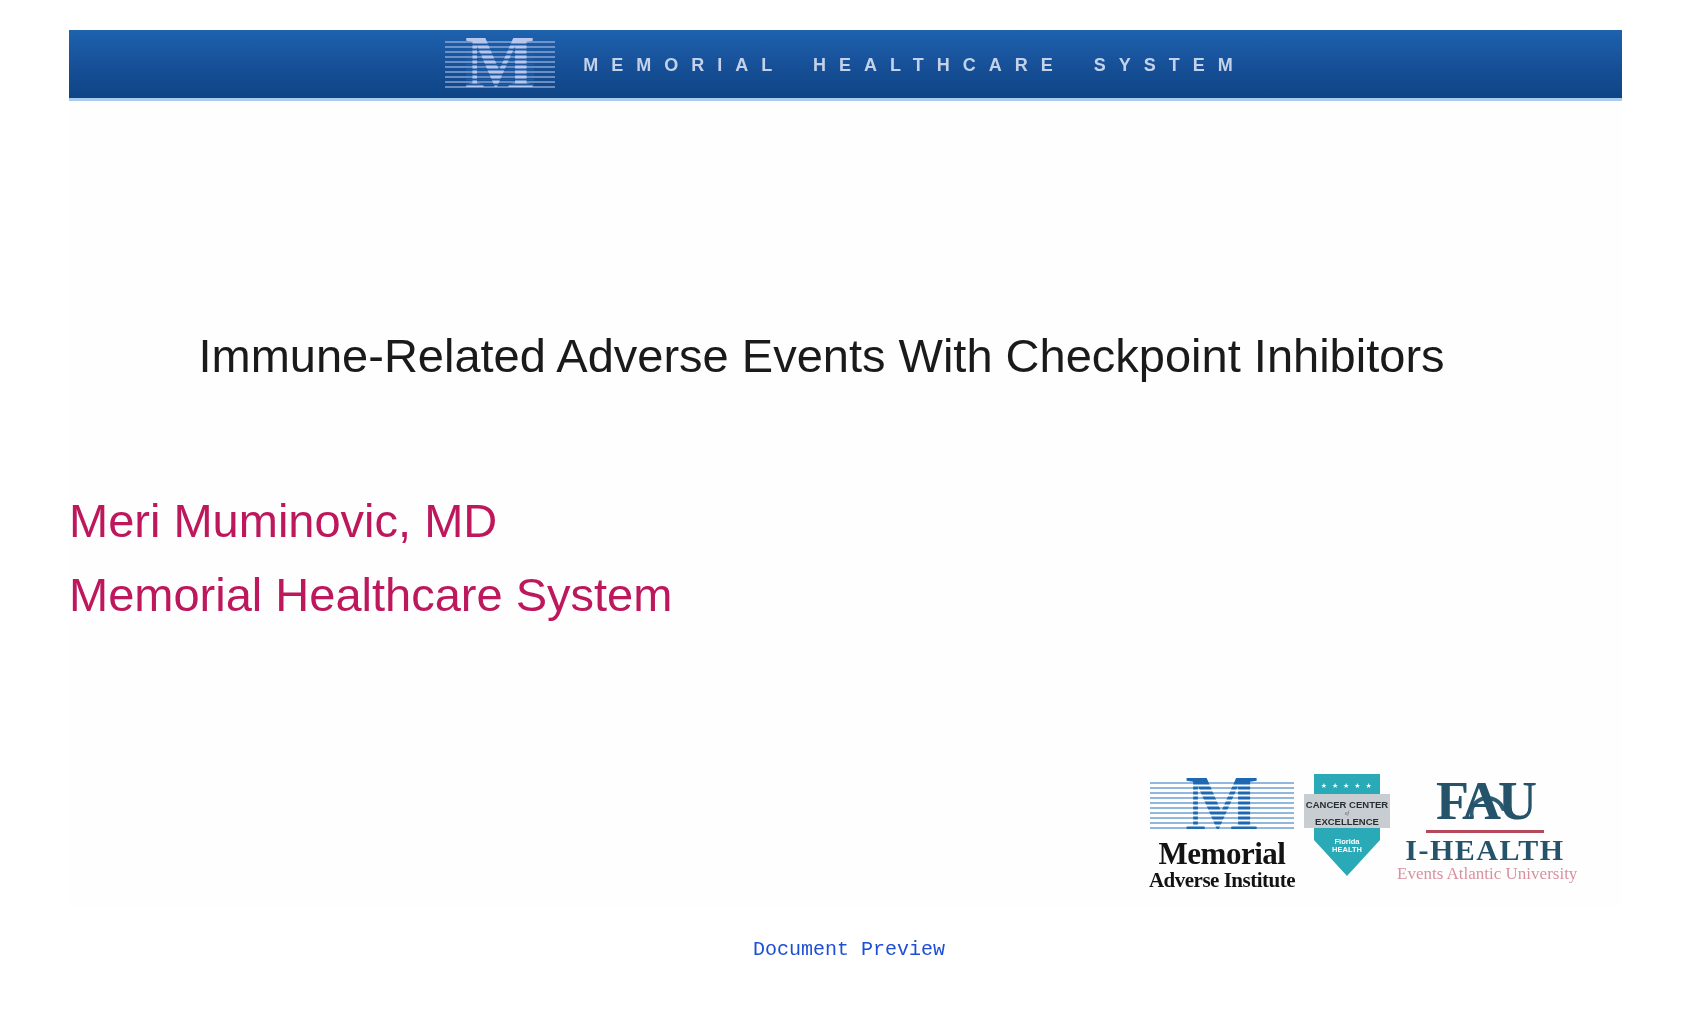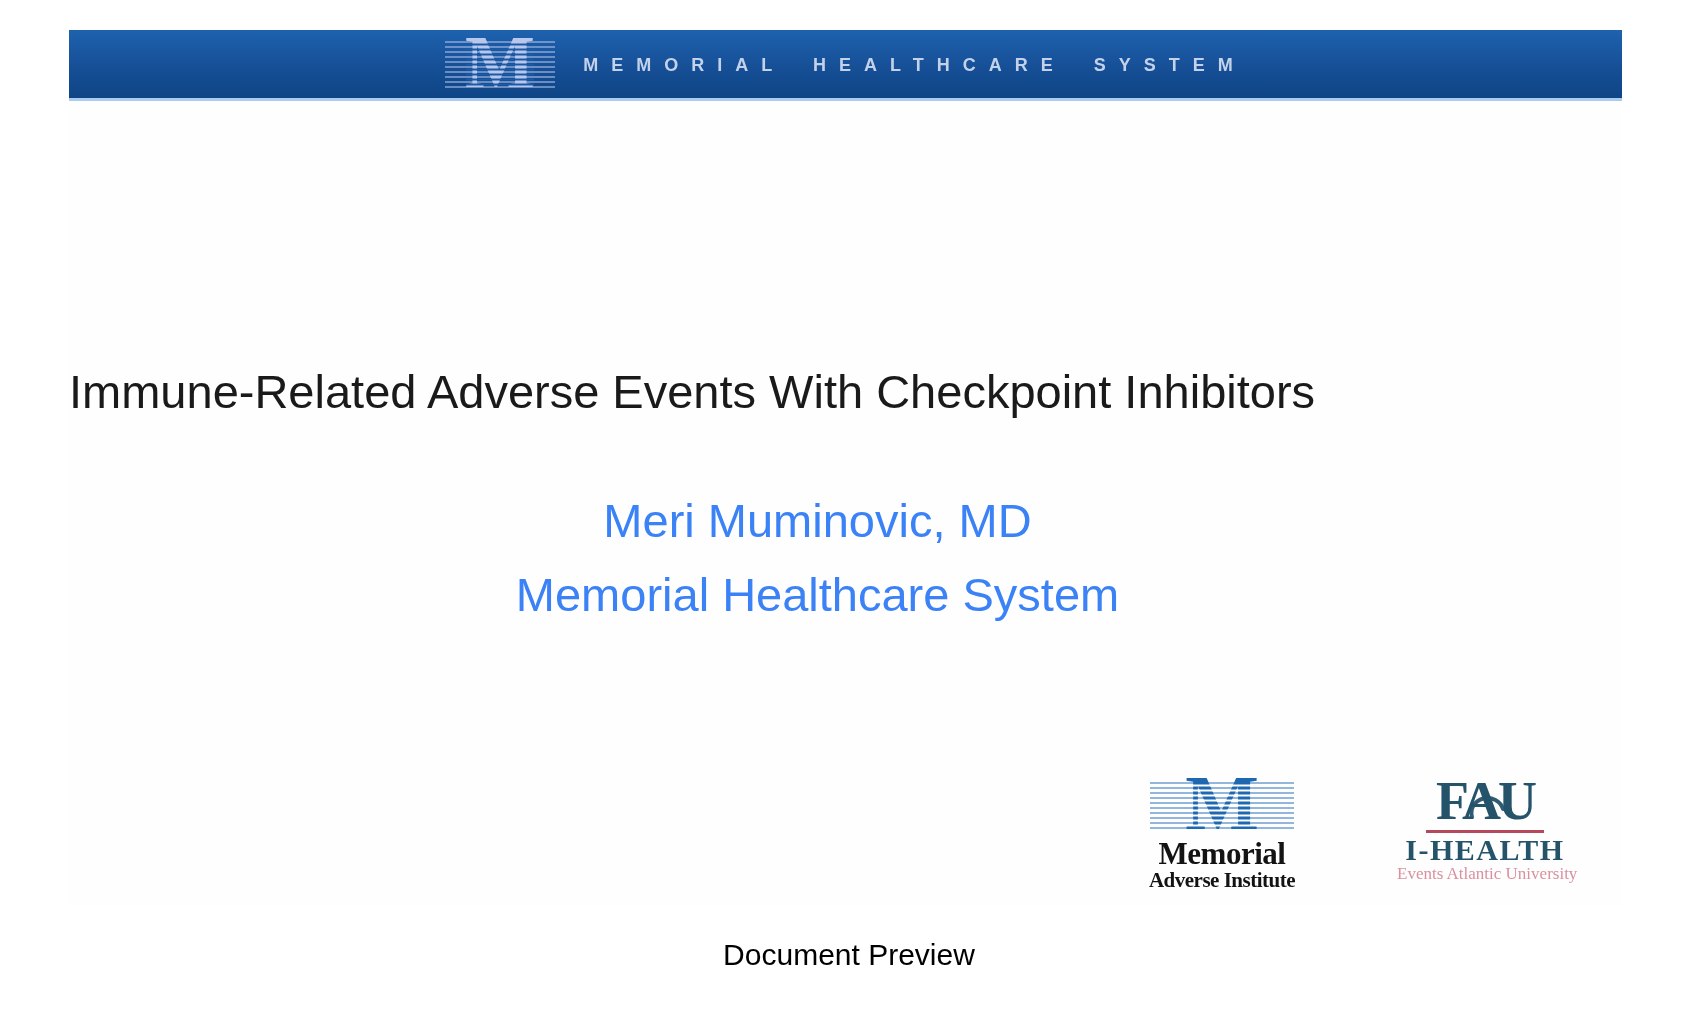--- a/index.html
+++ b/index.html
@@ -41,38 +41,38 @@
     font-size: 18px;
     font-weight: bold;
     letter-spacing: 13px;
     word-spacing: 10px;
     white-space: nowrap;
     padding-top: 2px;
   }
   
   .title {
     position: absolute;
-    top: 336px;
+    top: 300px;
     left: 0;
     right: 48px;
-    text-align: left;
+    text-align: center;
     font-size: 47px;
     line-height: 52px;
     color: #1a1a1a;
     white-space: nowrap;
   }
   .authors {
     position: absolute;
     top: 454px;
     left: 0;
     right: 56px;
-    text-align: center;
+    text-align: left;
     font-size: 47px;
     line-height: 74px;
-    color: #3b82f6;
+    color: #be185d;
   }
   
   .logo-mci {
     position: absolute;
     left: 1078px;
     top: 746px;
     width: 150px;
     text-align: center;
     font-family: "Liberation Serif", serif;
     color: #131313;
@@ -121,22 +121,23 @@
     white-space: nowrap;
     line-height: 22px;
   }
   
   .caption {
     position: absolute;
     left: 0;
     top: 938px;
     width: 100%;
     text-align: center;
-    font-size: 30px;
-    color: #000000;
+    font-size: 20px;
+    color: #1d4ed8;
+    font-family: Liberation Mono, monospace;
   }
 </style>
 </head>
 <body>
 
 <div class="page">
 
   <div class="slide">
 
     <div class="header-bar">
@@ -200,20 +201,33 @@
           <line x1="36" y1="34.5" x2="108" y2="34.5"></line>
           <line x1="36" y1="39.5" x2="108" y2="39.5"></line>
           <line x1="36" y1="44.5" x2="108" y2="44.5"></line>
           <line x1="36" y1="49.5" x2="108" y2="49.5"></line>
         </g>
       </svg>
       <div class="mci-line1">Memorial</div>
       <div class="mci-line2">Adverse Institute</div>
     </div>
 
+    <div class="logo-badge">
+      <svg width="92" height="110" viewBox="0 0 92 110" aria-hidden="true">
+        <rect x="13" y="2" width="66" height="20" fill="#29aab6"></rect>
+        <text x="46" y="16" text-anchor="middle" font-size="7" fill="#ffffff" letter-spacing="1.5">★ ★ ★ ★ ★</text>
+        <rect x="3" y="22" width="86" height="34" fill="#c8cdd2"></rect>
+        <text x="46" y="36" text-anchor="middle" font-size="9.5" font-weight="bold" fill="#252e34" font-family="'Liberation Sans', sans-serif">CANCER CENTER</text>
+        <text x="46" y="43" text-anchor="middle" font-size="5.5" font-style="italic" fill="#5a646b" font-family="'Liberation Serif', serif">of</text>
+        <text x="46" y="53" text-anchor="middle" font-size="9.5" font-weight="bold" fill="#252e34" font-family="'Liberation Sans', sans-serif">EXCELLENCE</text>
+        <polygon points="13,56 79,56 79,68 46,104 13,68" fill="#29aab6"></polygon>
+        <text x="46" y="72" text-anchor="middle" font-size="7.5" font-weight="bold" fill="#ffffff" font-family="'Liberation Sans', sans-serif">Florida</text>
+        <text x="46" y="80" text-anchor="middle" font-size="7.5" font-weight="bold" fill="#ffffff" font-family="'Liberation Sans', sans-serif">HEALTH</text>
+      </svg>
+    </div>
 
     <div class="logo-fau">
       <svg width="120" height="50" viewBox="0 0 120 50" aria-hidden="true">
         <text x="60" y="45" text-anchor="middle" font-family="'Liberation Serif', serif" font-size="54" font-weight="bold" fill="#24536a" letter-spacing="-3">FAU</text>
         <path d="M 47 43 A 16 15 0 1 1 78 35" stroke="#24536a" stroke-width="4" fill="none" stroke-linecap="round" opacity="0.95"></path>
       </svg>
       <div class="fau-divider"></div>
       <div class="fau-ihealth">I-HEALTH</div>
       <div class="fau-univ">Events Atlantic University</div>
     </div>

